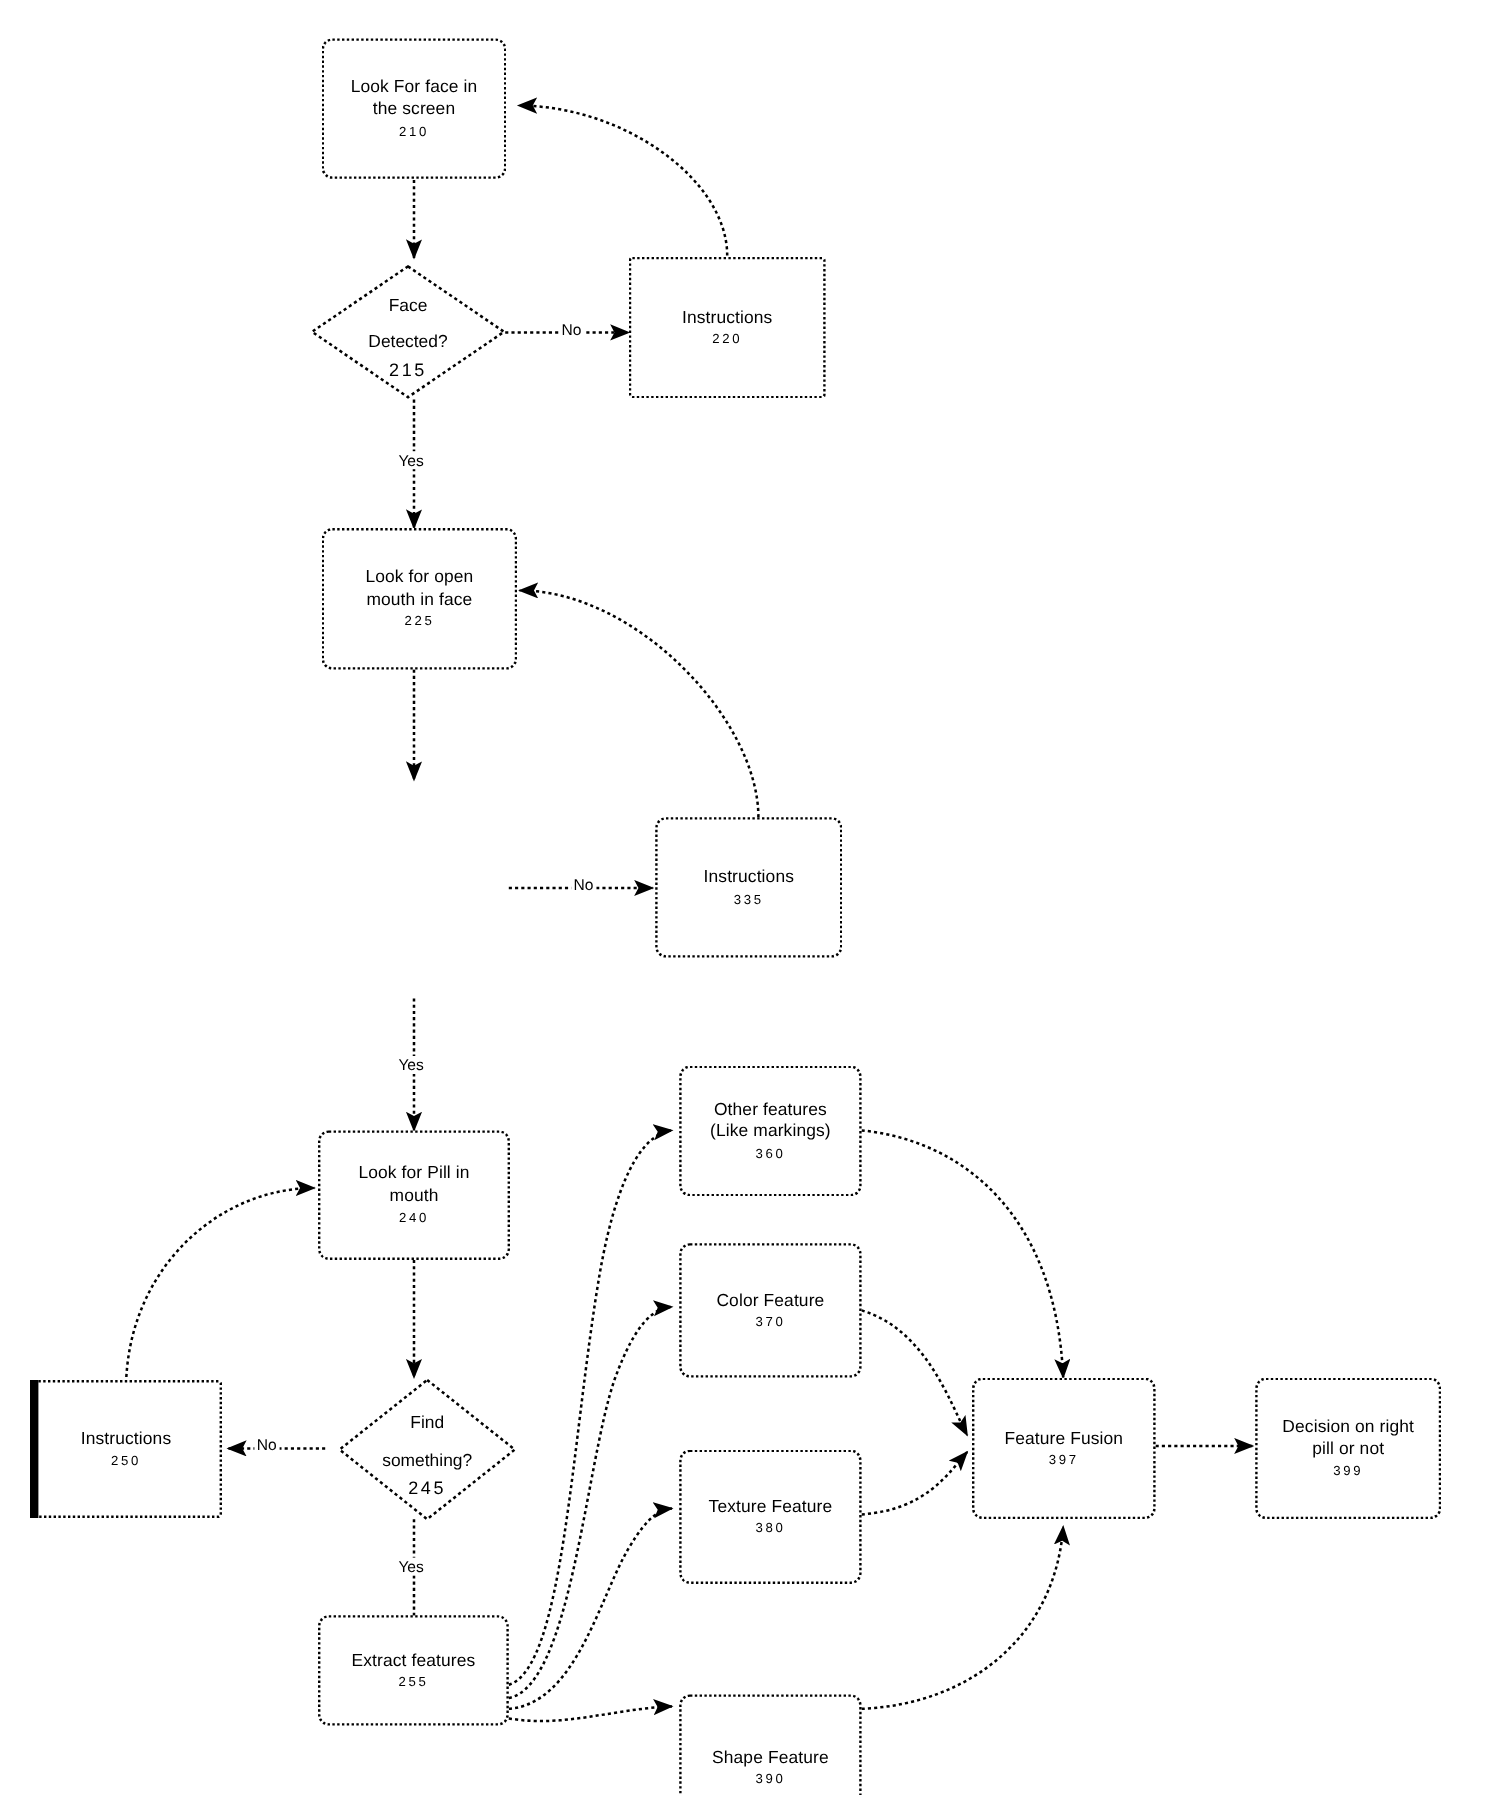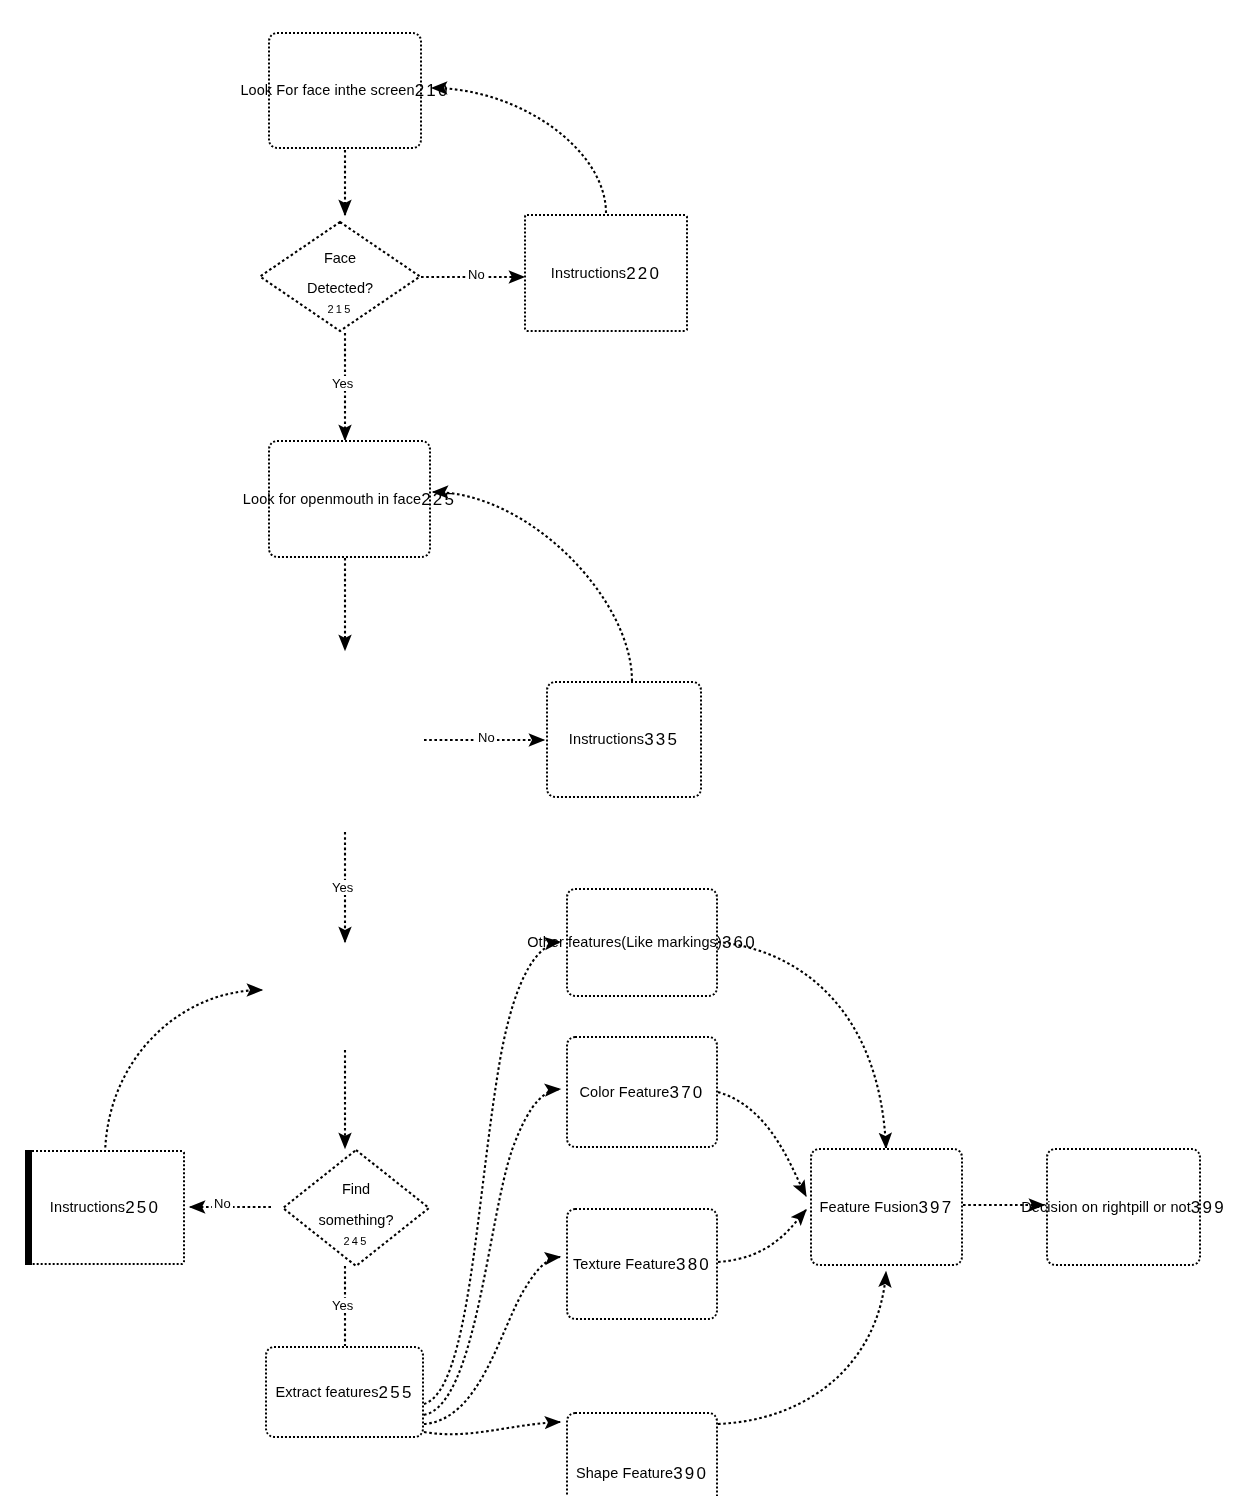--- a/index.html
+++ b/index.html
@@ -21,40 +21,40 @@
     left: 0;
     top: 0;
     width: 1240px;
     height: 1496px;
     pointer-events: none;
   }
   .node {
     position: absolute;
     box-sizing: border-box;
     display: flex;
-    flex-direction: row;
+    flex-direction: column;
     align-items: center;
     justify-content: center;
     text-align: center;
     color: #000000;
     background: #ffffff;
   }
   .box {
     border: 2px dotted #000000;
     border-radius: 9px;
   }
   .box.sharp { border-radius: 3px; }
   .box .line {
     font-size: 14.5px;
     line-height: 1.28;
     letter-spacing: 0.1px;
     white-space: nowrap;
   }
   .box .num {
-    font-size: 17px;
+    font-size: 11px;
     line-height: 1.3;
     letter-spacing: 2.2px;
     margin-top: 2px;
   }
   .thick-left::before {
     content: "";
     position: absolute;
     left: -2px;
     top: -2px;
     bottom: -2px;
@@ -79,21 +79,21 @@
     text-align: center;
     color: #000;
   }
   .diamond .line {
     font-size: 14.5px;
     line-height: 1.3;
     white-space: nowrap;
     margin-top: 12px;
   }
   .diamond .num {
-    font-size: 11px;
+    font-size: 15px;
     letter-spacing: 2.2px;
     line-height: 1.3;
     margin-top: 4px;
   }
   .edge-label {
     position: absolute;
     font-size: 13px;
     color: #000000;
     background: #ffffff;
     padding: 0 2px;
@@ -178,20 +178,25 @@
     <div class="line">mouth in face</div>
     <div class="num">225</div>
   </div>
 
 
   <div class="node box" style="left:546px; top:681px; width:156px; height:117px;">
     <div class="line">Instructions</div>
     <div class="num">335</div>
   </div>
 
+  <div class="node box" style="left:265px; top:942px; width:160px; height:108px;">
+    <div class="line">Look for Pill in</div>
+    <div class="line">mouth</div>
+    <div class="num">240</div>
+  </div>
 
   <div class="diamond" style="left:281px; top:1148px; width:150px; height:120px;">
     <svg width="150" height="120" viewBox="0 0 150 120" xmlns="http://www.w3.org/2000/svg">
       <polygon points="75,2 148,60 75,118 2,60" fill="#fff" stroke="#000" stroke-width="2.1" stroke-dasharray="2.6 2.6"></polygon>
     </svg>
     <div class="dlabel">
       <div class="line">Find</div>
       <div class="line">something?</div>
       <div class="num">245</div>
     </div>

